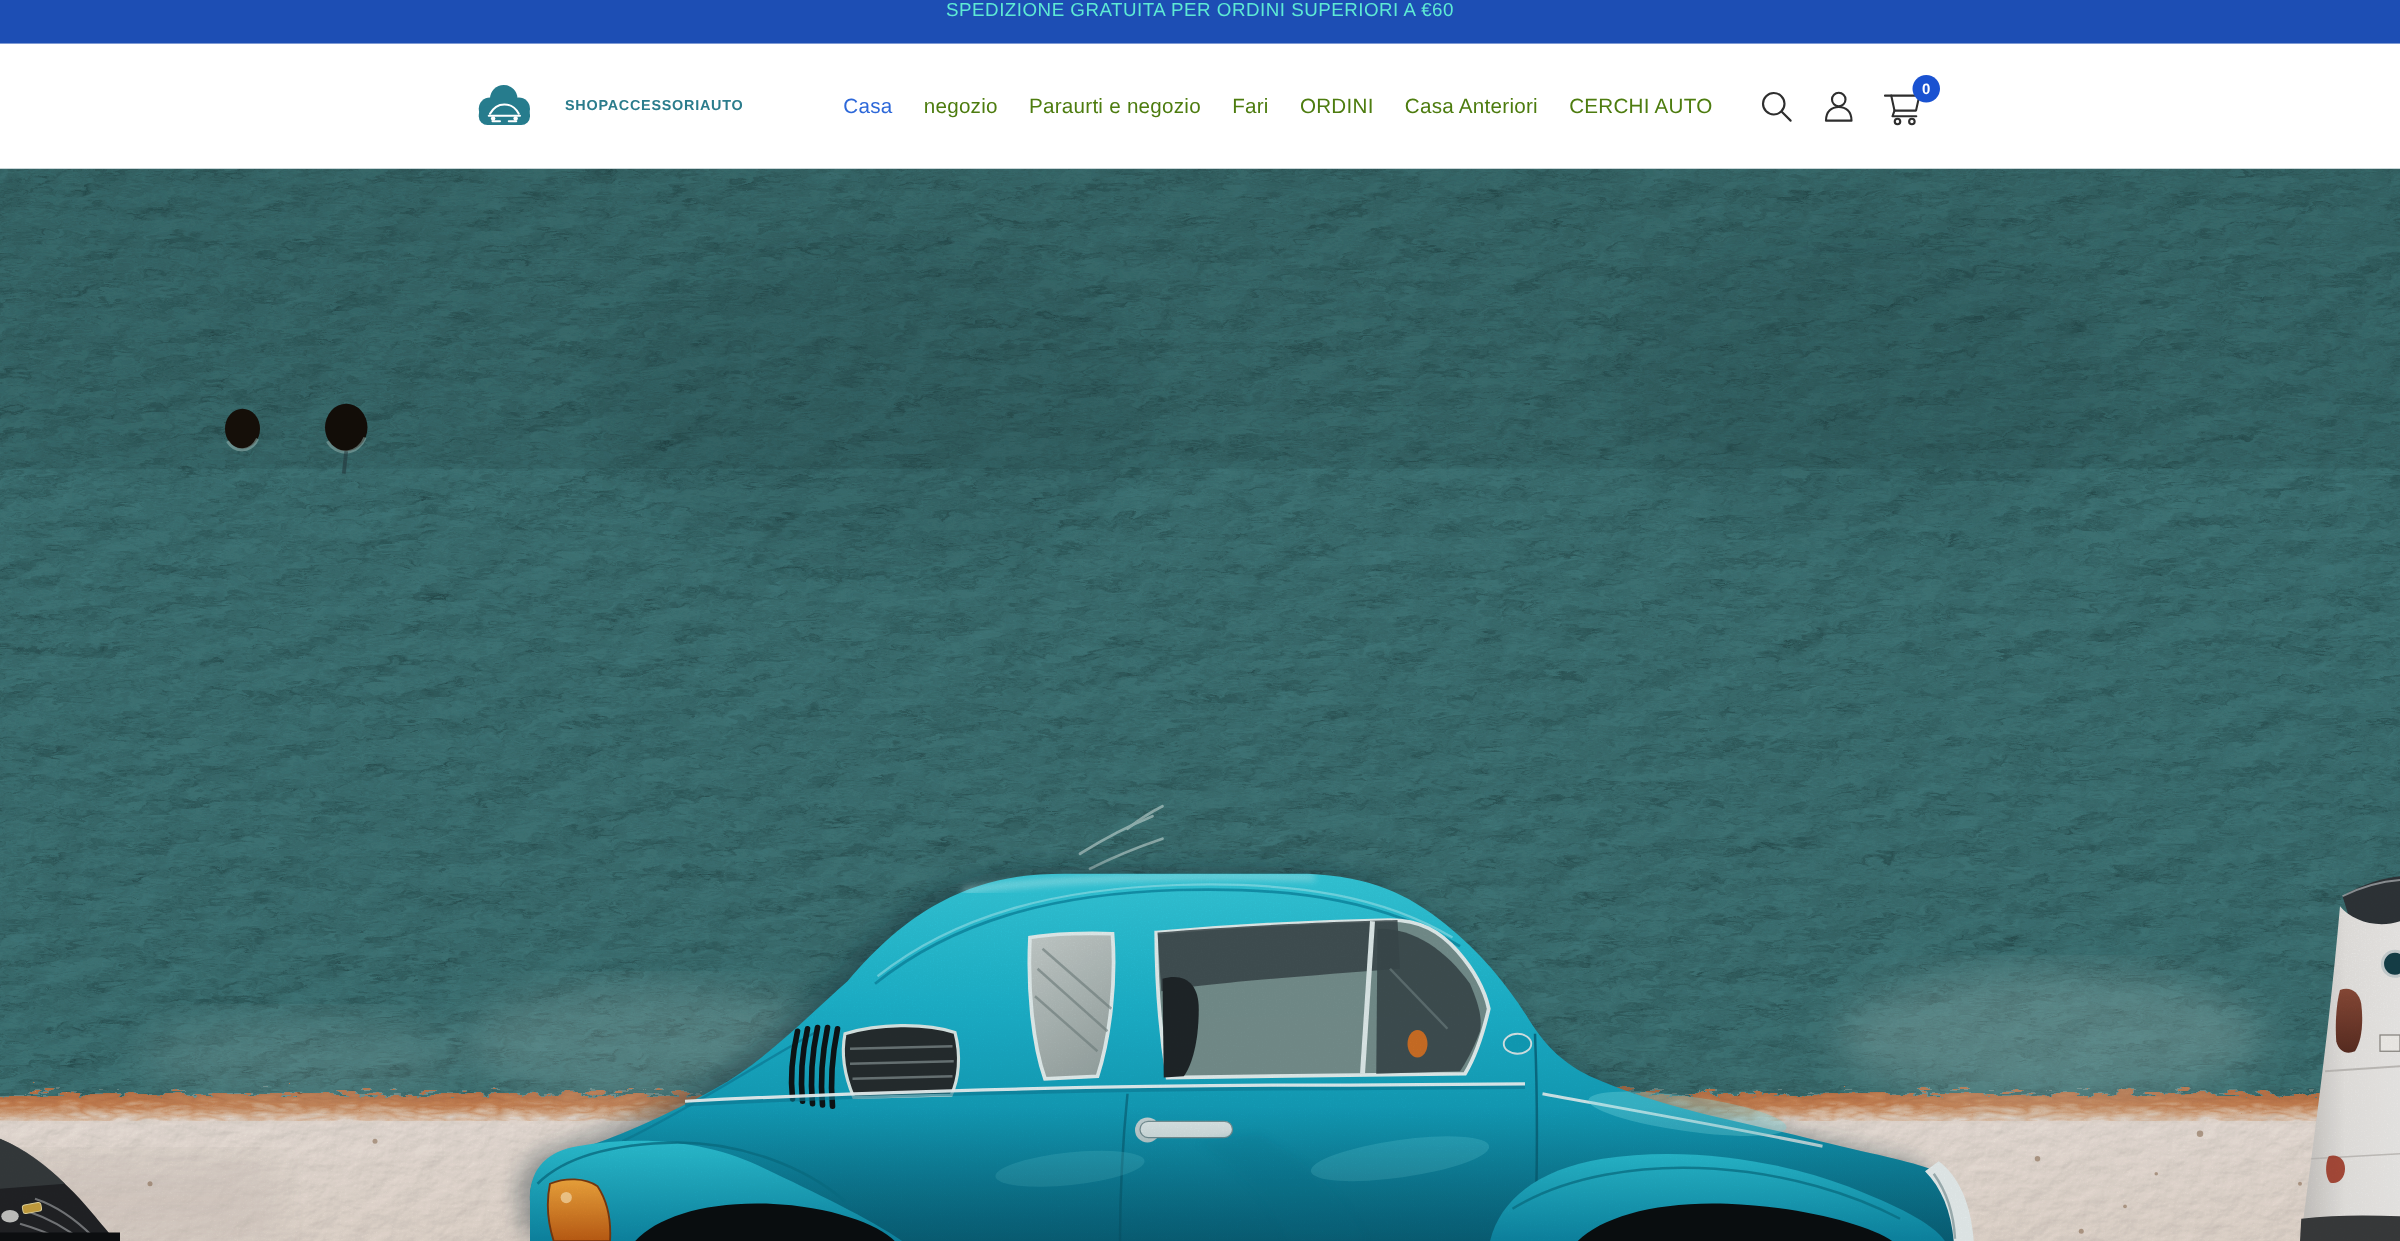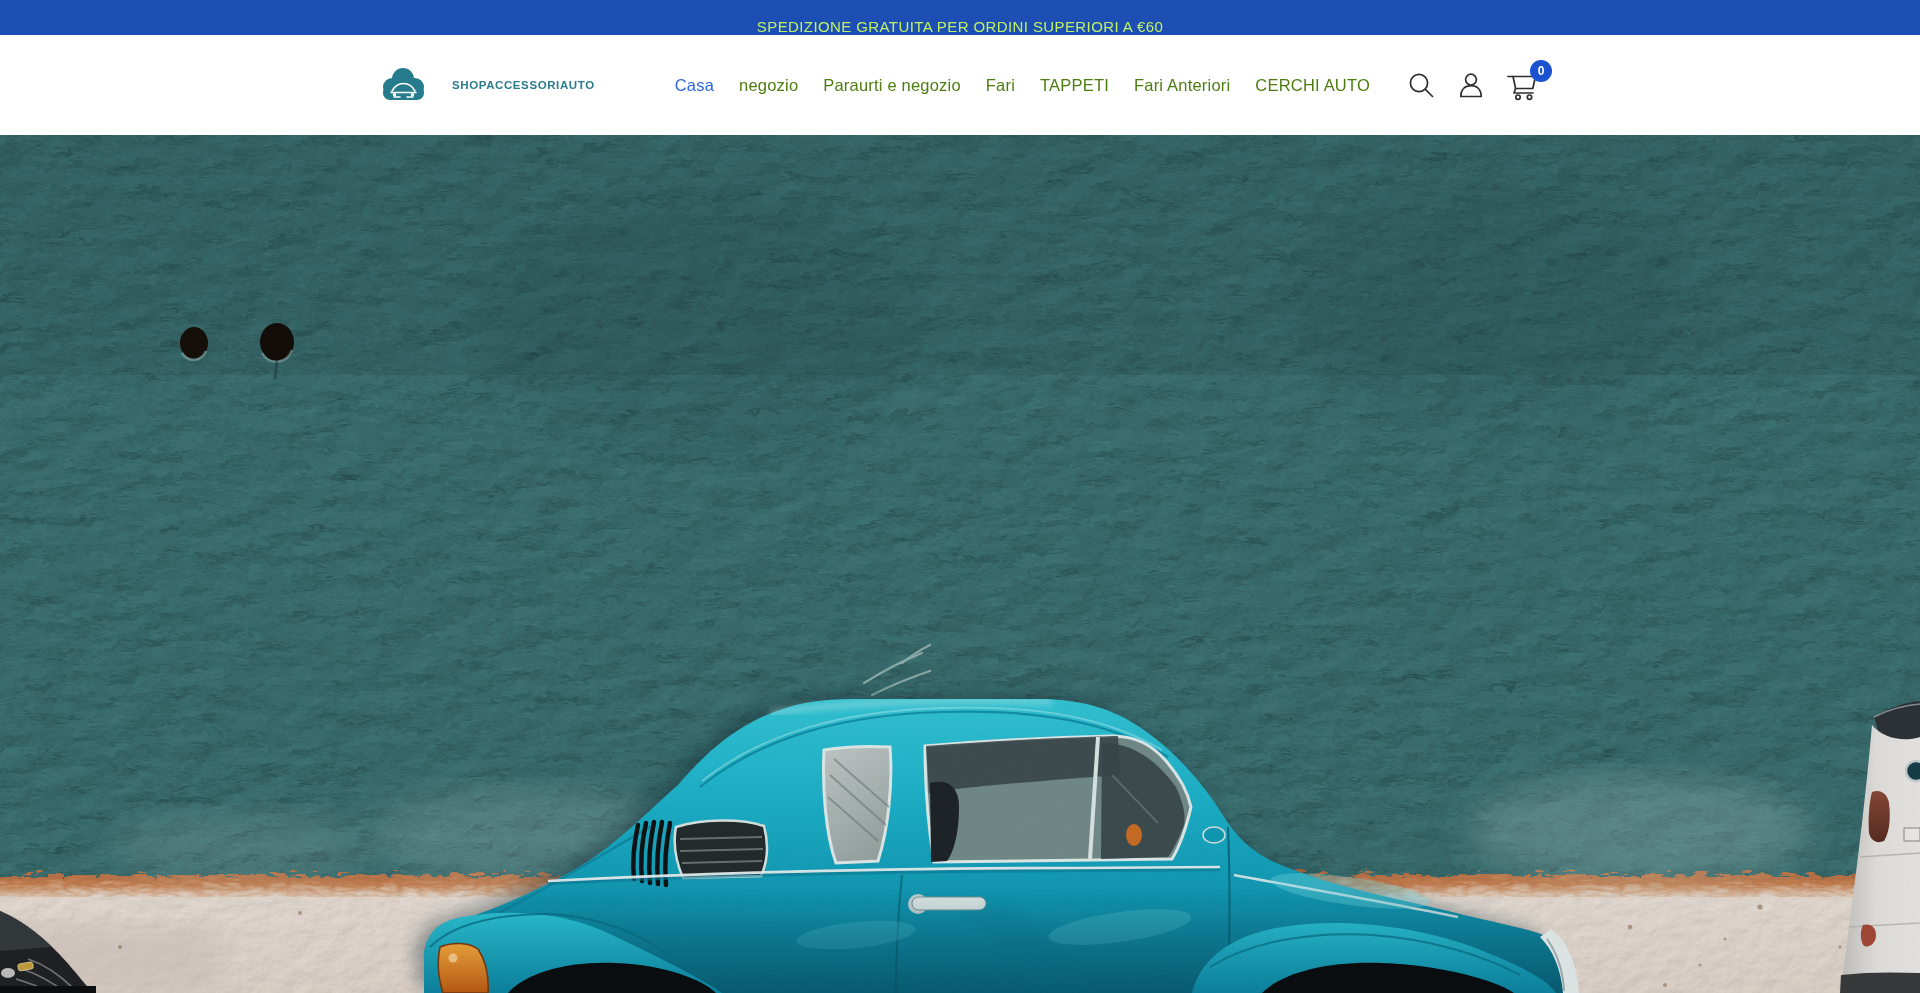--- a/index.html
+++ b/index.html
@@ -1,18 +1,18 @@
 <!DOCTYPE html>
 <html><head>
 <meta charset="utf-8">
 <style>
   html,body{margin:0;padding:0}
   body{width:1920px;height:993px;overflow:hidden;background:#fff;font-family:"Liberation Sans",sans-serif}
   
-  .topbar{height:35px;background:#1d4eb4;color:#bef264;display:flex;align-items:flex-end;justify-content:center;
+  .topbar{height:35px;background:#1d4eb4;color:#5eead4;display:flex;align-items:flex-start;justify-content:center;
           font-size:15px;letter-spacing:.4px}
   
   .site-header{height:100px;background:#fff;display:flex;align-items:center}
   .container{width:1160px;margin:0 auto;display:flex;align-items:center}
   .logo{display:flex;align-items:center;gap:24px;text-decoration:none;cursor:pointer}
   .logo-text{font-size:11.5px;font-weight:bold;color:#2b7c8c;letter-spacing:.6px}
   .nav{display:flex;gap:25px;margin-left:auto;align-items:center}
   .nav a{text-decoration:none;color:#4d7c0f;font-size:16.5px;letter-spacing:.2px;cursor:pointer;white-space:nowrap}
   .nav a.active{color:#2d68d9}
   .actions{display:flex;align-items:center;gap:20px;margin-left:36px}
@@ -52,22 +52,22 @@
         </svg>
       </span>
       <span class="logo-text">SHOPACCESSORIAUTO</span>
     </a>
 
     <nav class="nav">
       <a class="active">Casa</a>
       <a>negozio</a>
       <a>Paraurti e negozio</a>
       <a>Fari</a>
-      <a>TAPPETI</a>
-      <a>Fari Anteriori</a>
+      <a>ORDINI</a>
+      <a>Casa Anteriori</a>
       <a>CERCHI AUTO</a>
     </nav>
 
     <div class="actions">
       <button class="icon-btn">
         <span style="display:flex">
           <svg width="30" height="30" viewBox="0 0 30 30" fill="none" stroke="currentColor" stroke-width="1.7" stroke-linecap="round">
             <circle cx="13" cy="13" r="8.6"></circle>
               <path d="M19.6 19.6 L26.5 26.5"></path>
           </svg>

